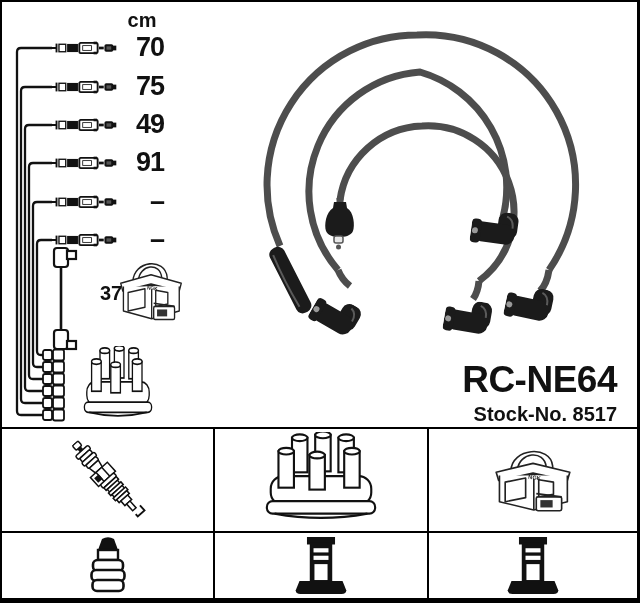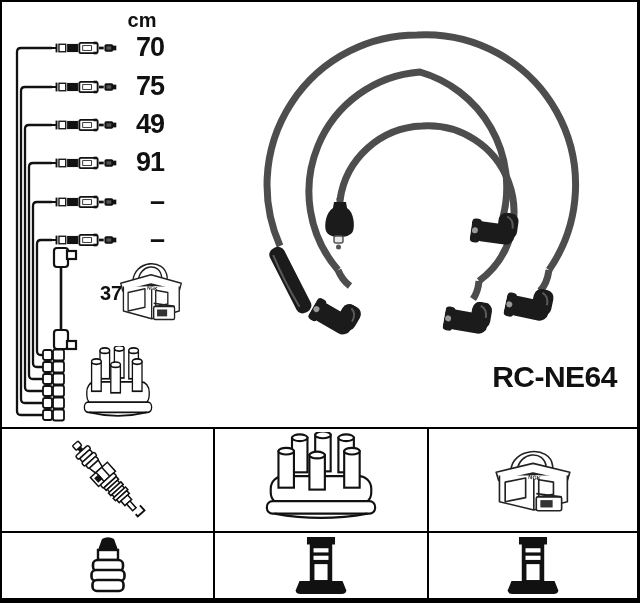--- a/index.html
+++ b/index.html
@@ -6,21 +6,21 @@
   .page{position:relative;width:640px;height:603px;background:#fff;box-sizing:border-box;
         border:2px solid #000;border-right:3px solid #000;border-bottom:5px solid #000;
         overflow:hidden;font-family:Liberation Sans, sans-serif;color:#111;}
   .abs{position:absolute;}
   .num{position:absolute;left:118px;width:44px;text-align:right;
        font-size:27px;font-weight:bold;letter-spacing:-1px;}
   .unit{position:absolute;left:118px;width:44px;text-align:center;top:7px;
         font-size:20px;font-weight:bold;}
   .coilnum{position:absolute;left:56px;top:280px;font-size:20px;font-weight:bold;margin-left:42px;}
   .codeblock{position:absolute;right:20px;top:358px;text-align:right;line-height:1.1;}
-  .code{font-size:30px;font-weight:bold;letter-spacing:-0.5px;}
+  .code{font-size:37px;font-weight:bold;letter-spacing:-0.5px;}
   .stock{font-size:20px;font-weight:bold;margin-top:2px;}
   .grid{position:absolute;left:0;right:0;top:425px;bottom:0;border-top:2px solid #000;
         display:grid;grid-template-columns:213px 214px 1fr;grid-template-rows:104px 1fr;}
   .cell{display:flex;align-items:center;justify-content:center;background:#fff;
         border-right:2px solid #000;border-bottom:2px solid #000;overflow:visible;}
   .cell.lastcol{border-right:none;}
   .cell.lastrow{border-bottom:none;}
   .plug-rot{transform:rotate(-42deg);}
   svg{display:block;}
 </style>
@@ -245,20 +245,21 @@
     </g>
 
     <use href="#sym-elbow" width="52" height="40" transform="translate(72,258) rotate(30)"></use>
     <use href="#sym-elbow" width="52" height="40" transform="translate(222,178) rotate(8)"></use>
     <use href="#sym-elbow" width="52" height="40" transform="translate(196,266) rotate(10)"></use>
     <use href="#sym-elbow" width="52" height="40" transform="translate(258,252) rotate(12)"></use>
   </svg>
 
   <div class="codeblock">
     <div class="code">RC-NE64</div>
+    <div class="stock">Stock-No. 8517</div>
   </div>
 
   <div class="grid">
     <div class="cell">
       <svg class="plug-rot" width="36" height="100" viewBox="0 0 44 132">
           <use href="#sym-plug"></use>
         </svg>
     </div>
     <div class="cell">
       <svg width="116" height="96" viewBox="0 0 120 100" preserveAspectRatio="none">

